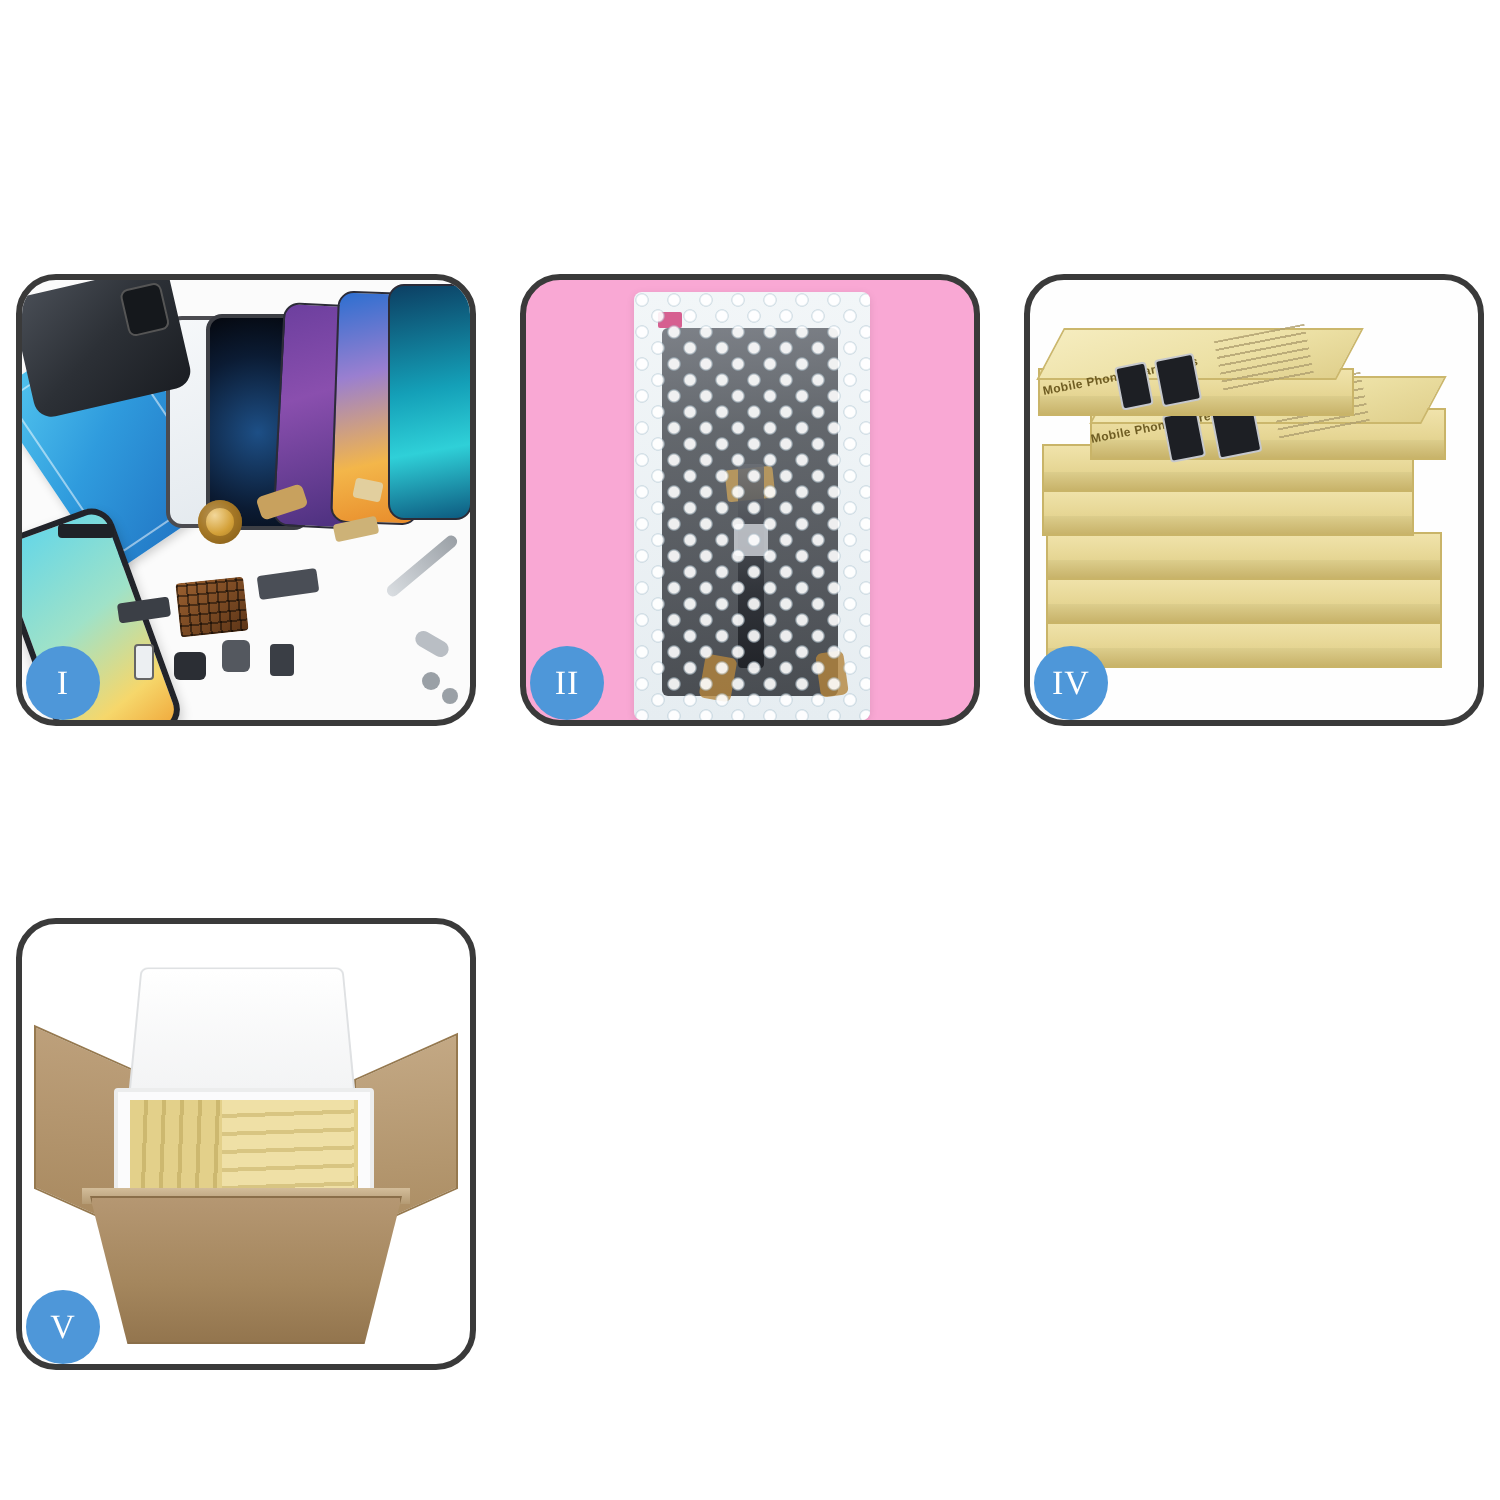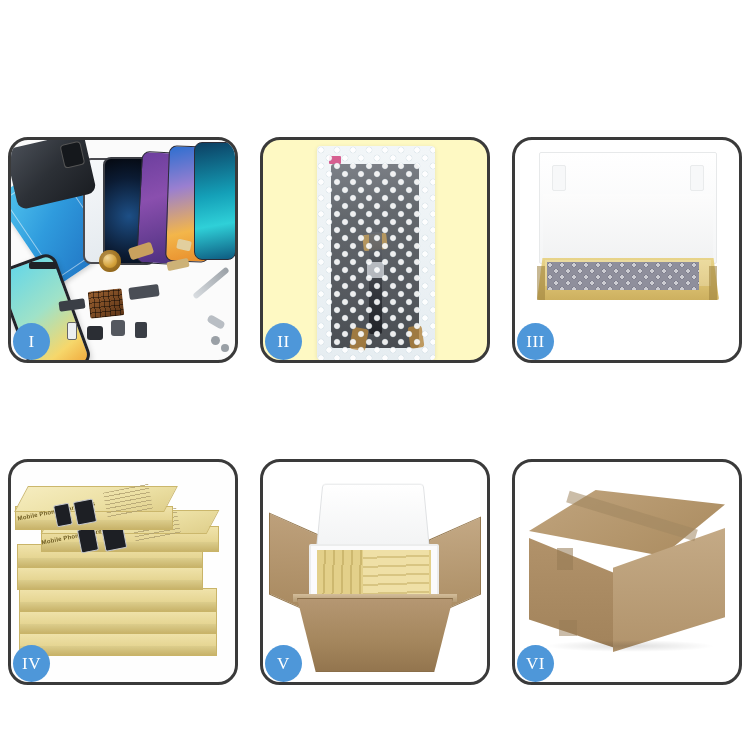--- a/index.html
+++ b/index.html
@@ -155,21 +155,21 @@
   .prt.k { left:210px; top:204px; width:8px; height:8px; background:#9aa0a6; border-radius:50%;}
   .prt.l { left:156px; top:120px; width:22px; height:9px; background:#cdb277; transform:rotate(-12deg); border-radius:2px;}
   .prt.m { left:166px; top:100px; width:14px; height:10px; background:#e2cf9e; transform:rotate(12deg); border-radius:2px;}
   .tool {
     position:absolute; left:178px; top:140px; width:44px; height:6px;
     background:linear-gradient(90deg,#d9dde1,#9aa0a6);
     transform:rotate(-40deg); border-radius:3px;
   }
 
   
-  .p2 { background: #fef9c3; }
+  .p2 { background: #f9a8d4; }
   .bubble-bag {
     position:absolute; left:54px; top:6px; width:118px; height:214px;
     background: linear-gradient(180deg,#f2f6f8 0%,#e6edf1 100%);
     border-radius: 4px;
     box-shadow: 0 1px 4px rgba(0,0,0,.10);
   }
   .bubble-tex {
     position:absolute; inset:0; border-radius:4px;
     background-image:
       radial-gradient(circle at 4px 4px, rgba(255,255,255,.95) 2.4px, rgba(180,200,212,.55) 3.2px, transparent 3.6px),
@@ -377,35 +377,20 @@
           <div class="lcd-chip"></div>
           <div class="lcd-gold1"></div>
           <div class="lcd-gold2"></div>
           <div class="lcd-label"></div>
           <div class="bubble-tex"></div>
         </div>
       </div>
       <div class="badge">II</div>
     </div>
 
-    <div class="panel p3">
-      <div class="stage">
-        <div class="b3-lid">
-          <div class="b3-lid-tabL"></div>
-          <div class="b3-lid-tabR"></div>
-        </div>
-        <div class="b3-foam"></div>
-        <div class="b3-tray"></div>
-        <div class="b3-tray-in"></div>
-        <div class="b3-contents"></div>
-        <div class="b3-edgeL"></div>
-        <div class="b3-edgeR"></div>
-      </div>
-      <div class="badge">III</div>
-    </div>
 
     <div class="panel p4">
       <div class="stage">
         <div class="stack">
 
           <div class="sbox" style="left:8px;  top:170px; width:198px; height:24px;">
               <div class="side"></div>
             </div>
           <div class="sbox" style="left:8px;  top:148px; width:198px; height:24px;">
               <div class="side"></div>
@@ -450,27 +435,15 @@
         <div class="c5-foamlid"></div>
         <div class="c5-foambox"></div>
         <div class="c5-fill"></div>
         <div class="c5-fill2"></div>
         <div class="c5-rim"></div>
         <div class="c5-front"></div>
       </div>
       <div class="badge">V</div>
     </div>
 
-    <div class="panel p6">
-      <div class="stage">
-        <div class="c6-top"></div>
-        <div class="c6-left"></div>
-        <div class="c6-right"></div>
-        <div class="c6-seam"></div>
-        <div class="c6-tapeL"></div>
-        <div class="c6-tapeB"></div>
-        <div class="c6-shadow"></div>
-      </div>
-      <div class="badge">VI</div>
-    </div>
 
   </div>
 </div>
 
 </body></html>

